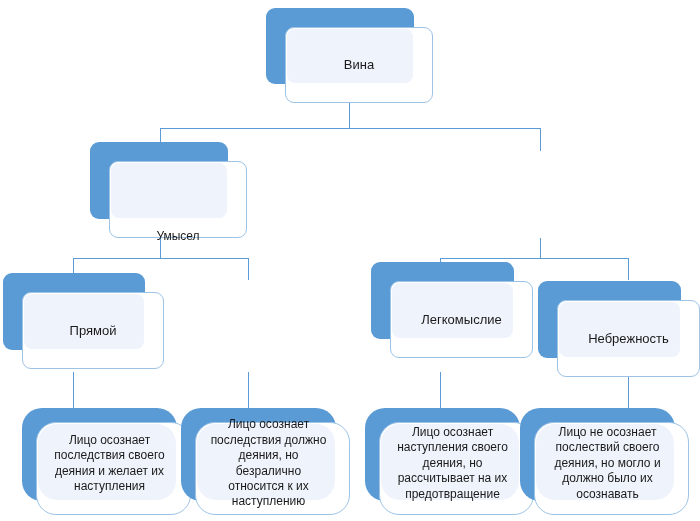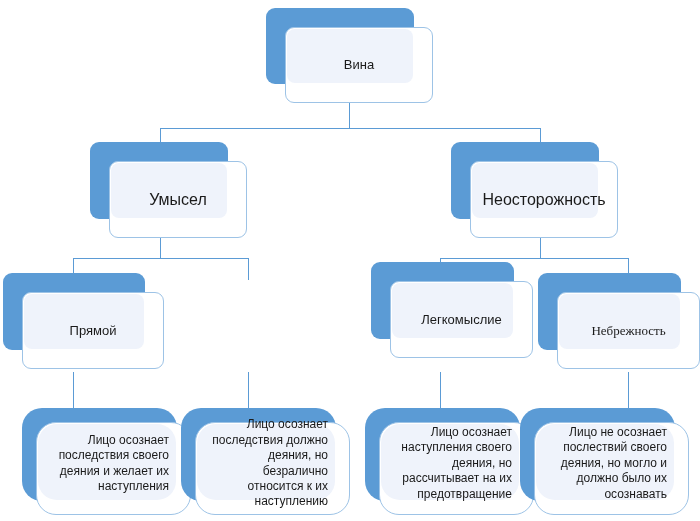--- a/index.html
+++ b/index.html
@@ -53,31 +53,31 @@
   }
   .node .label {
     position: absolute;
     left: 19px;
     top: 19px;
     width: 100%;
     height: 100%;
     display: flex;
     align-items: center;
     justify-content: center;
-    text-align: right;
+    text-align: center;
     color: #1a1a1a;
     box-sizing: border-box;
     padding: 0 8px;
     line-height: 1.35;
     z-index: 3;
   }
 
   
   .lvl1 .label { font-size: 13px; }
-  .lvl2 .label { font-size: 16px; }
+  .lvl2 .label { font-size: 12px; margin-top: 37px; }
   .lvl3 .label { font-size: 13px; }
 
   
   .leaf .shadow { border-radius: 20px; }
   .leaf .card {
     left: 14px;
     top: 14px;
     border-radius: 20px;
     border: 1px solid #9DC3E6;
   }
@@ -142,46 +142,39 @@
   </div>
 
   <div class="node lvl2" style="left:90px; top:142px; width:138px; height:77px;">
     <div class="shadow"></div>
     <div class="card">
       <div class="inner"></div>
     </div>
     <div class="label">Умысел</div>
   </div>
 
-  <div class="node lvl2" style="left:451px; top:142px; width:148px; height:77px;">
-    <div class="shadow"></div>
-    <div class="card">
-      <div class="inner"></div>
-    </div>
-    <div class="label">Неосторожность</div>
-  </div>
 
   <div class="node lvl3" style="left:3px; top:273px; width:142px; height:77px;">
     <div class="shadow"></div>
     <div class="card">
       <div class="inner"></div>
     </div>
     <div class="label">Прямой</div>
   </div>
 
 
   <div class="node lvl3" style="left:371px; top:262px; width:143px; height:77px;">
     <div class="shadow"></div>
     <div class="card">
       <div class="inner"></div>
     </div>
     <div class="label">Легкомыслие</div>
   </div>
 
-  <div class="node lvl3" style="left:538px; top:273px; width:143px; height:77px;font-family:Liberation Serif, serif;">
+  <div class="node lvl3" style="left:538px; top:281px; width:143px; height:77px;">
     <div class="shadow"></div>
     <div class="card">
       <div class="inner"></div>
     </div>
     <div class="label">Небрежность</div>
   </div>
 
   <div class="node leaf" style="left:22px; top:408px; width:155px; height:93px;">
     <div class="shadow"></div>
     <div class="card">

